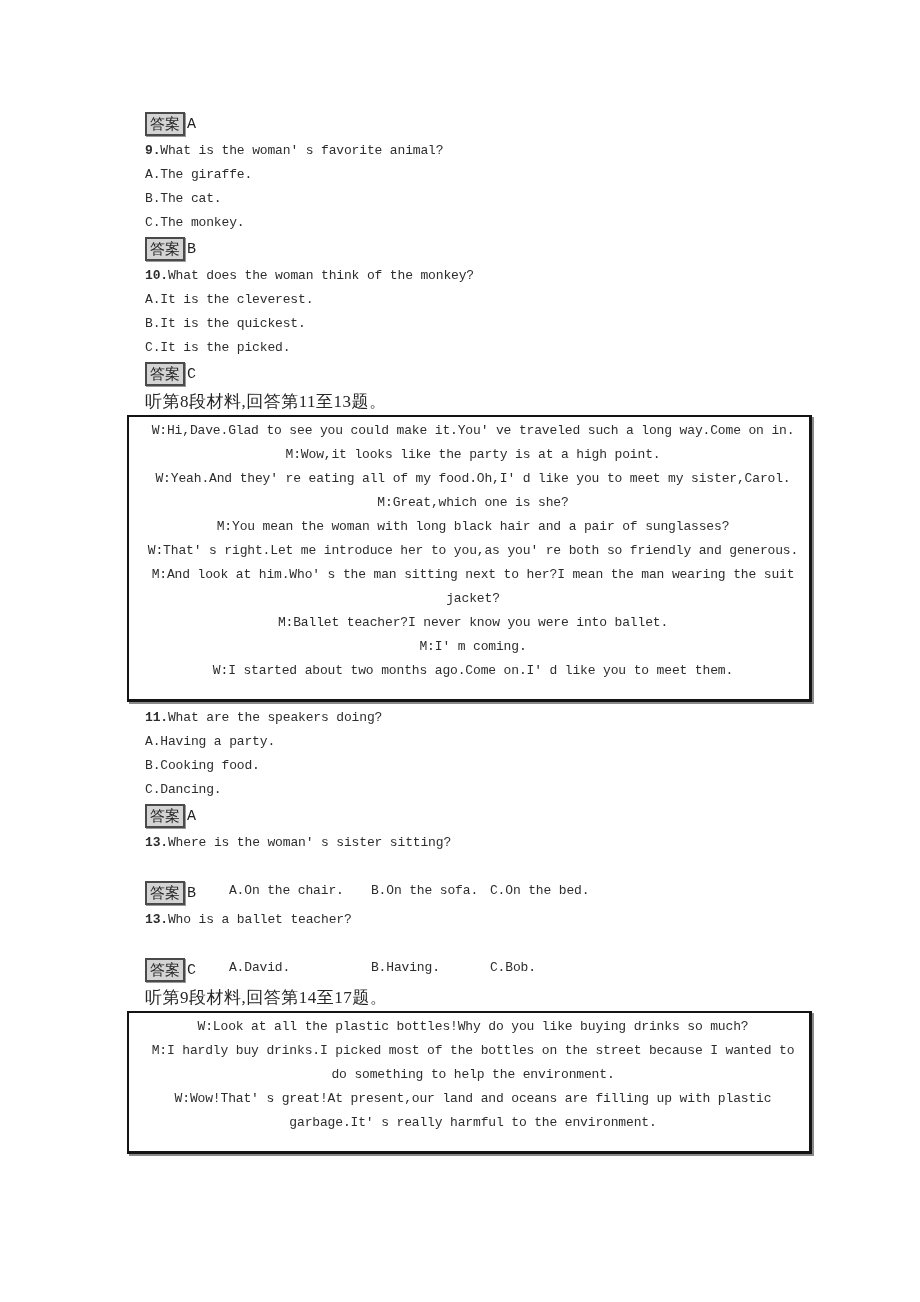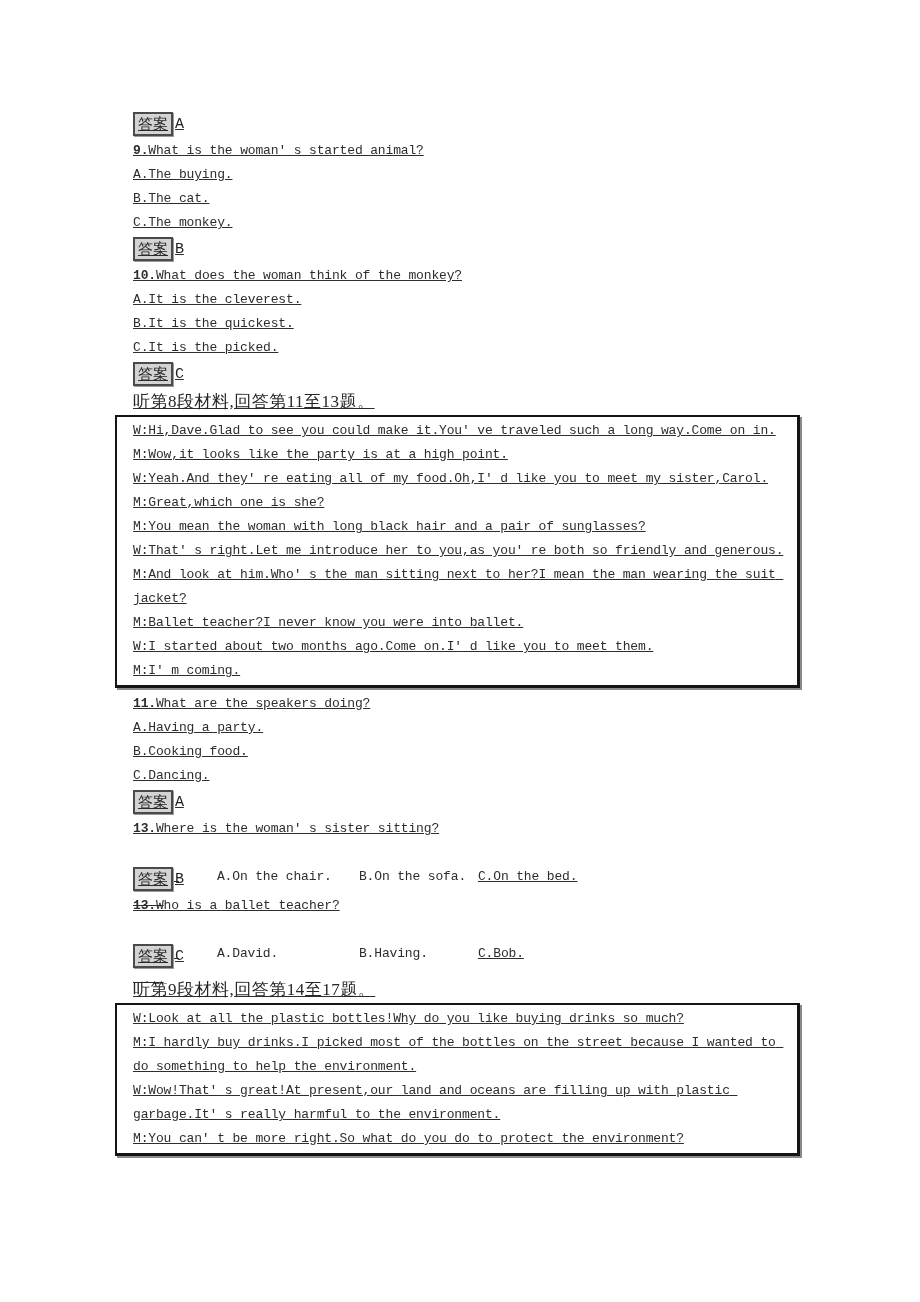--- a/index.html
+++ b/index.html
@@ -10,23 +10,22 @@
     background: #ffffff;
     overflow: hidden;
     font-family: "Liberation Mono", "DejaVu Sans Mono", monospace;
     font-size: 13px;
     letter-spacing: -0.15px;
     color: #2d2d2d;
   }
   .content {
     position: absolute;
     top: 110px;
-    left: 133px;
+    left: 145px;
     width: 700px;
-    text-decoration: underline;
   }
   .line {
     line-height: 24px;
     height: 24px;
     white-space: pre;
   }
   .qnum { font-weight: bold; }
   .answer-row {
     display: flex;
     align-items: center;
@@ -56,26 +55,27 @@
     font-size: 17px;
     letter-spacing: 0.5px;
     height: 26px;
     line-height: 26px;
     margin-top: 0;
     color: #262626;
   }
   .dialogue-box {
     margin-left: -18px;
     width: 656px;
-    padding: 2px 8px 2px 16px;
+    padding: 2px 8px 16px 16px;
     border: 2px solid #141414;
     border-right-width: 3px;
     border-bottom-width: 3px;
     box-shadow: 2px 2px 0 #8a8a8a;
     margin-bottom: 4px;
+    text-align: center;
   }
   .dline {
     line-height: 24px;
     white-space: pre-wrap;
   }
   .opt-row {
     line-height: 24px;
     height: 24px;
     white-space: pre;
   }
@@ -86,22 +86,22 @@
 <body>
 
 <div class="page">
   <div class="content">
 
     <div class="answer-row">
       <span class="answer-box">答案</span>
       <span class="answer-letter">A</span>
     </div>
 
-    <div class="line"><span class="qnum">9.</span><span>What is the woman' s started animal?</span></div>
-    <div class="line">A.The buying.</div>
+    <div class="line"><span class="qnum">9.</span><span>What is the woman' s favorite animal?</span></div>
+    <div class="line">A.The giraffe.</div>
     <div class="line">B.The cat.</div>
     <div class="line">C.The monkey.</div>
     <div class="answer-row">
       <span class="answer-box">答案</span>
       <span class="answer-letter">B</span>
     </div>
 
     <div class="line"><span class="qnum">10.</span><span>What does the woman think of the monkey?</span></div>
     <div class="line">A.It is the cleverest.</div>
     <div class="line">B.It is the quickest.</div>
@@ -115,22 +115,22 @@
 
     <div class="dialogue-box">
       <div class="dline">W:Hi,Dave.Glad to see you could make it.You' ve traveled such a long way.Come on in.</div>
       <div class="dline">M:Wow,it looks like the party is at a high point.</div>
       <div class="dline">W:Yeah.And they' re eating all of my food.Oh,I' d like you to meet my sister,Carol.</div>
       <div class="dline">M:Great,which one is she?</div>
       <div class="dline">M:You mean the woman with long black hair and a pair of sunglasses?</div>
       <div class="dline">W:That' s right.Let me introduce her to you,as you' re both so friendly and generous.</div>
       <div class="dline">M:And look at him.Who' s the man sitting next to her?I mean the man wearing the suit jacket?</div>
       <div class="dline">M:Ballet teacher?I never know you were into ballet.</div>
+      <div class="dline">M:I' m coming.</div>
       <div class="dline">W:I started about two months ago.Come on.I' d like you to meet them.</div>
-      <div class="dline">M:I' m coming.</div>
     </div>
 
     <div class="line"><span class="qnum">11.</span><span>What are the speakers doing?</span></div>
     <div class="line">A.Having a party.</div>
     <div class="line">B.Cooking food.</div>
     <div class="line">C.Dancing.</div>
     <div class="answer-row">
       <span class="answer-box">答案</span>
       <span class="answer-letter">A</span>
     </div>
@@ -146,23 +146,22 @@
 
     <div class="line"><span class="qnum">13.</span><span>Who is a ballet teacher?</span></div>
     <div class="opt-row">
       <span class="opt-slot-a">A.David.</span><span class="opt-slot-b">B.Having.</span><span>C.Bob.</span>
     </div>
     <div class="answer-row">
       <span class="answer-box">答案</span>
       <span class="answer-letter">C</span>
     </div>
 
-    <div class="sec-header" style="margin-top:8px;">听第9段材料,回答第14至17题。</div>
+    <div class="sec-header" style="margin-top:2px;">听第9段材料,回答第14至17题。</div>
 
     <div class="dialogue-box">
       <div class="dline">W:Look at all the plastic bottles!Why do you like buying drinks so much?</div>
       <div class="dline">M:I hardly buy drinks.I picked most of the bottles on the street because I wanted to do something to help the environment.</div>
       <div class="dline">W:Wow!That' s great!At present,our land and oceans are filling up with plastic garbage.It' s really harmful to the environment.</div>
-      <div class="dline">M:You can' t be more right.So what do you do to protect the environment?</div>
     </div>
 
   </div>
 </div>
 
 </body></html>

